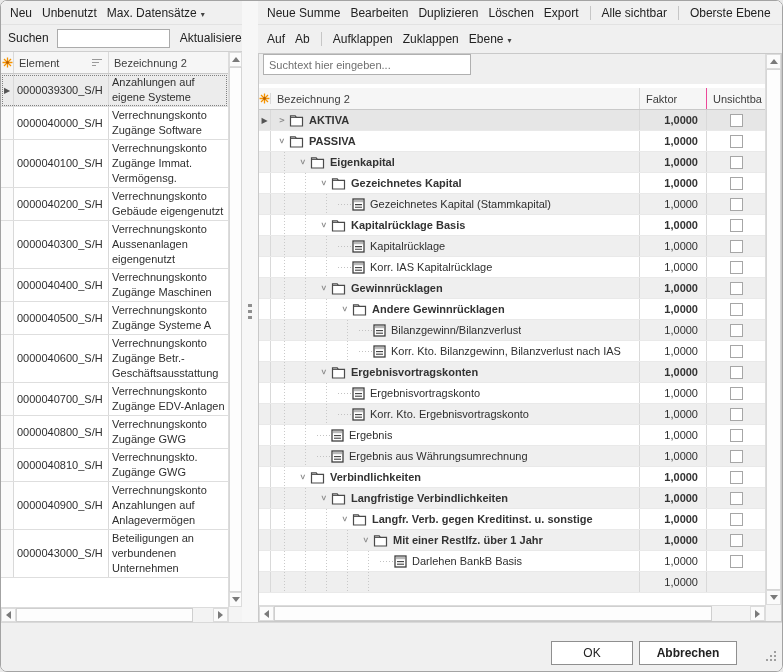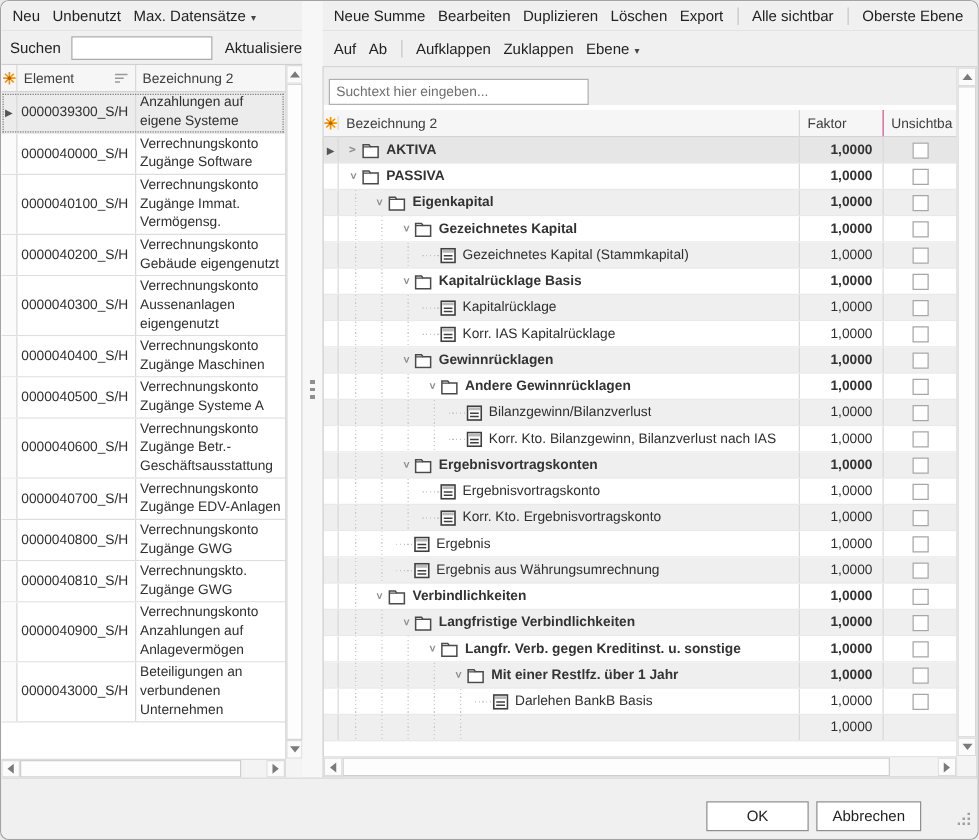--- a/index.html
+++ b/index.html
@@ -71,21 +71,21 @@
   .rmark{font-size:8px;color:#555;}
   .lcell{padding:1px 3px;display:flex;align-items:center;line-height:15px;overflow-wrap:break-word;word-break:break-word;}
   .lcell.le{width:95px;flex:0 0 95px;border-right:1px solid #d9d9d9;}
   .lcell.lb{flex:1 1 auto;min-width:0;}
   .lrow.sel{background:#ececec;outline:1px dotted #808080;outline-offset:-2px;}
   .lrow.sel .lgut{background:#ececec;}
   
   .rcontent{flex:1 1 auto;min-height:0;display:flex;border:1px solid #c9c9c9;background:#fff;}
   .right-grid{flex:1 1 auto;display:flex;min-width:0;min-height:0;}
   .rcol{flex:1 1 auto;display:flex;flex-direction:column;min-width:0;}
-  .rsearchrow{height:30px;flex:0 0 30px;background:#efefef;display:flex;align-items:flex-end;padding-left:4px;}
+  .rsearchrow{height:30px;flex:0 0 30px;background:#efefef;display:flex;align-items:flex-start;padding-left:4px;}
   .rsearch{width:208px;height:21px;border:1px solid #b0b0b0;background:#fff;font-size:11px;
     padding:0 5px;font-family:inherit;outline:none;}
   .rsearch::placeholder{color:#6f6f6f;opacity:1;}
   .rgap{height:4px;flex:0 0 4px;background:#fff;}
   .theader{height:22px;flex:0 0 22px;display:flex;background:#f6f6f6;border-bottom:1px solid #c9c9c9;
     font-size:11px;color:#3d3d3d;align-items:center;}
   .theader .tgut{background:transparent;}
   .thc{padding:0 6px;height:100%;display:flex;align-items:center;}
   .thc.name{flex:1 1 auto;border-right:1px solid #d9d9d9;min-width:0;}
   .thc.fak{width:67px;flex:0 0 67px;border-right:1px solid #ec4899;}
@@ -112,21 +112,21 @@
   .tlabel{overflow:hidden;text-overflow:clip;}
   .tfak{width:67px;flex:0 0 67px;text-align:right;padding-right:8px;border-right:1px solid #d9d9d9;
     display:flex;align-items:center;justify-content:flex-end;}
   .tchk{width:58px;flex:0 0 58px;display:flex;align-items:center;justify-content:center;}
   .cb{width:13px;height:13px;border:1px solid #a6a6a6;background:#fff;display:inline-block;}
   
   .footer{height:49px;flex:0 0 49px;background:#f0f0f0;border-top:1px solid #d9d9d9;
     display:flex;align-items:center;justify-content:flex-end;padding-right:45px;position:relative;}
   .btn{width:82px;height:24px;background:#fff;border:1px solid #8f8f8f;font-size:12px;color:#222;
     font-family:inherit;display:flex;align-items:center;justify-content:center;cursor:default;margin-top:12px;}
-  .btn + .btn{margin-left:6px;width:84px;}
+  .btn + .btn{margin-left:6px;width:98px;font-weight:bold;}
   .grip{position:absolute;right:5px;bottom:5px;}
 </style>
 </head>
 <body>
 
 <div class="window">
 
 
   <div class="main">
 

